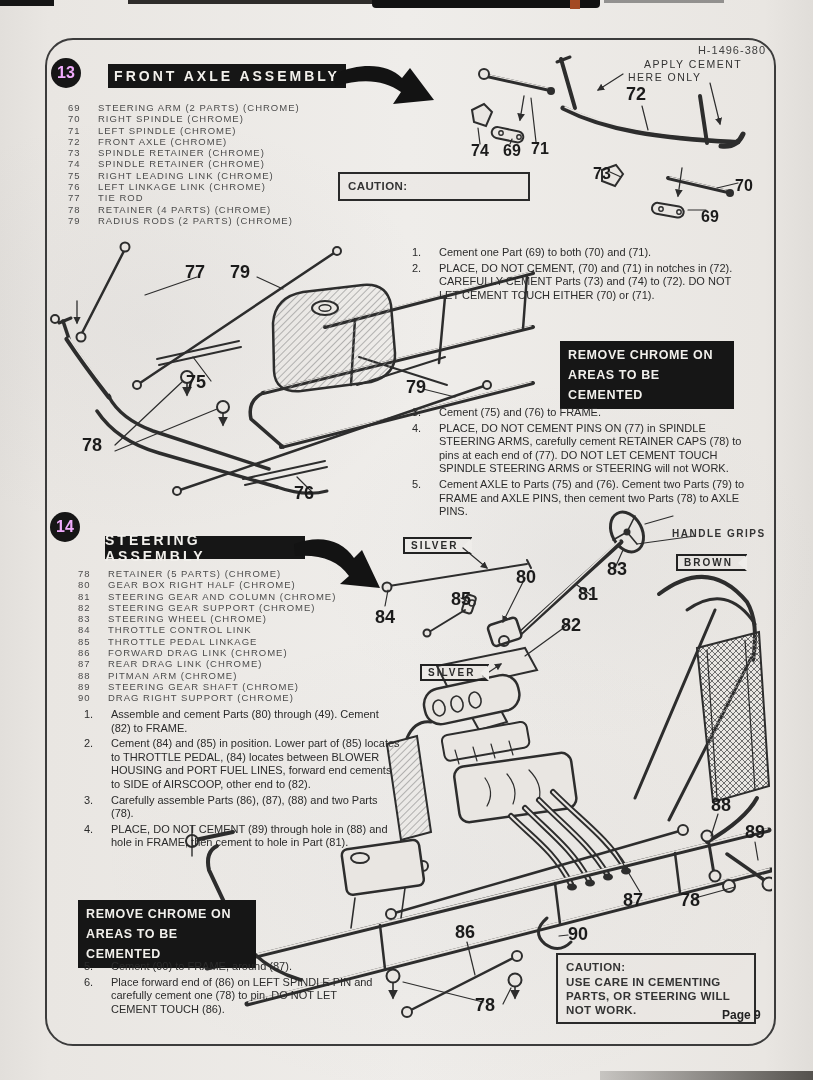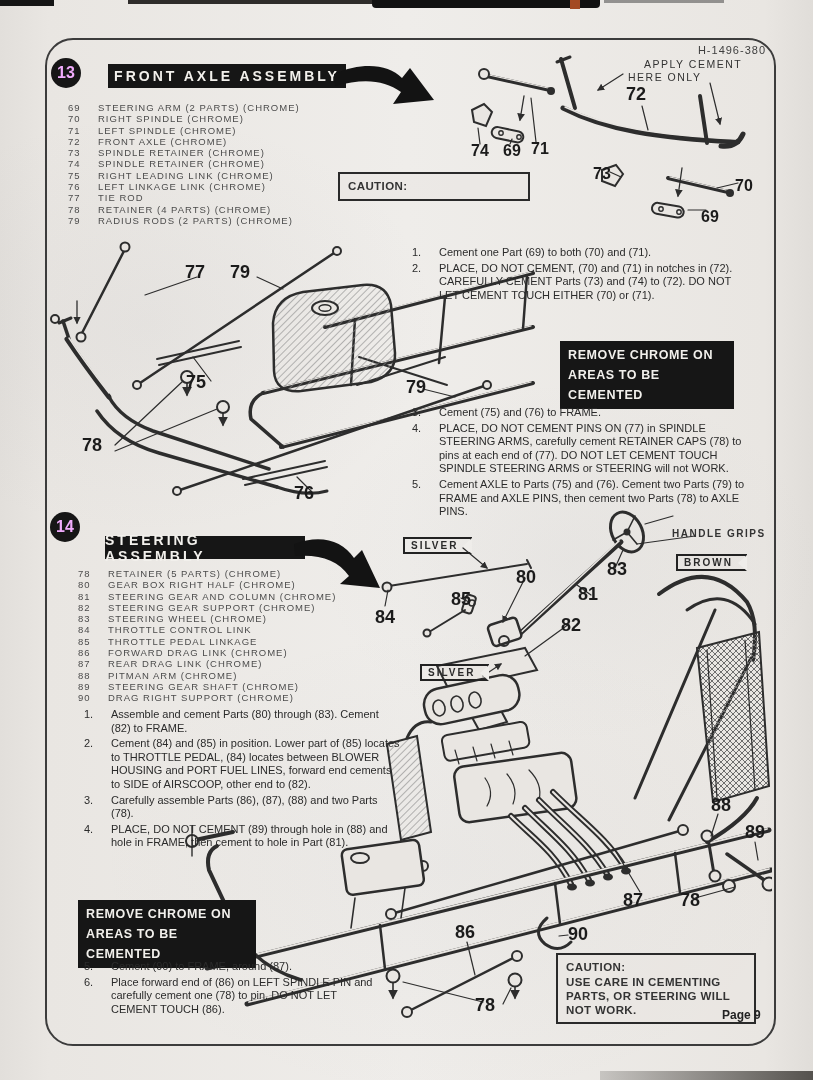--- a/index.html
+++ b/index.html
@@ -336,21 +336,21 @@
     </div>
       <div class="part-row">
       <span class="pnum">90</span>
       <span class="pname">DRAG RIGHT SUPPORT (CHROME)</span>
     </div>
     </div>
 
   <div class="instr z3" style="left:84px;top:708px;width:316px;">
       <div class="instr-row">
       <span class="instr-num">1.</span>
-      <span class="instr-text">Assemble and cement Parts (80) through (83). Cement (82) to FRAME.</span>
+      <span class="instr-text">Assemble and cement Parts (80) through (49). Cement (82) to FRAME.</span>
     </div>
       <div class="instr-row">
       <span class="instr-num">2.</span>
       <span class="instr-text">Cement (84) and (85) in position. Lower part of (85) locates to THROTTLE PEDAL, (84) locates between BLOWER HOUSING and PORT FUEL LINES, forward end cements to SIDE of AIRSCOOP, other end to (82).</span>
     </div>
       <div class="instr-row">
       <span class="instr-num">3.</span>
       <span class="instr-text">Carefully assemble Parts (86), (87), (88) and two Parts (78).</span>
     </div>
       <div class="instr-row">

